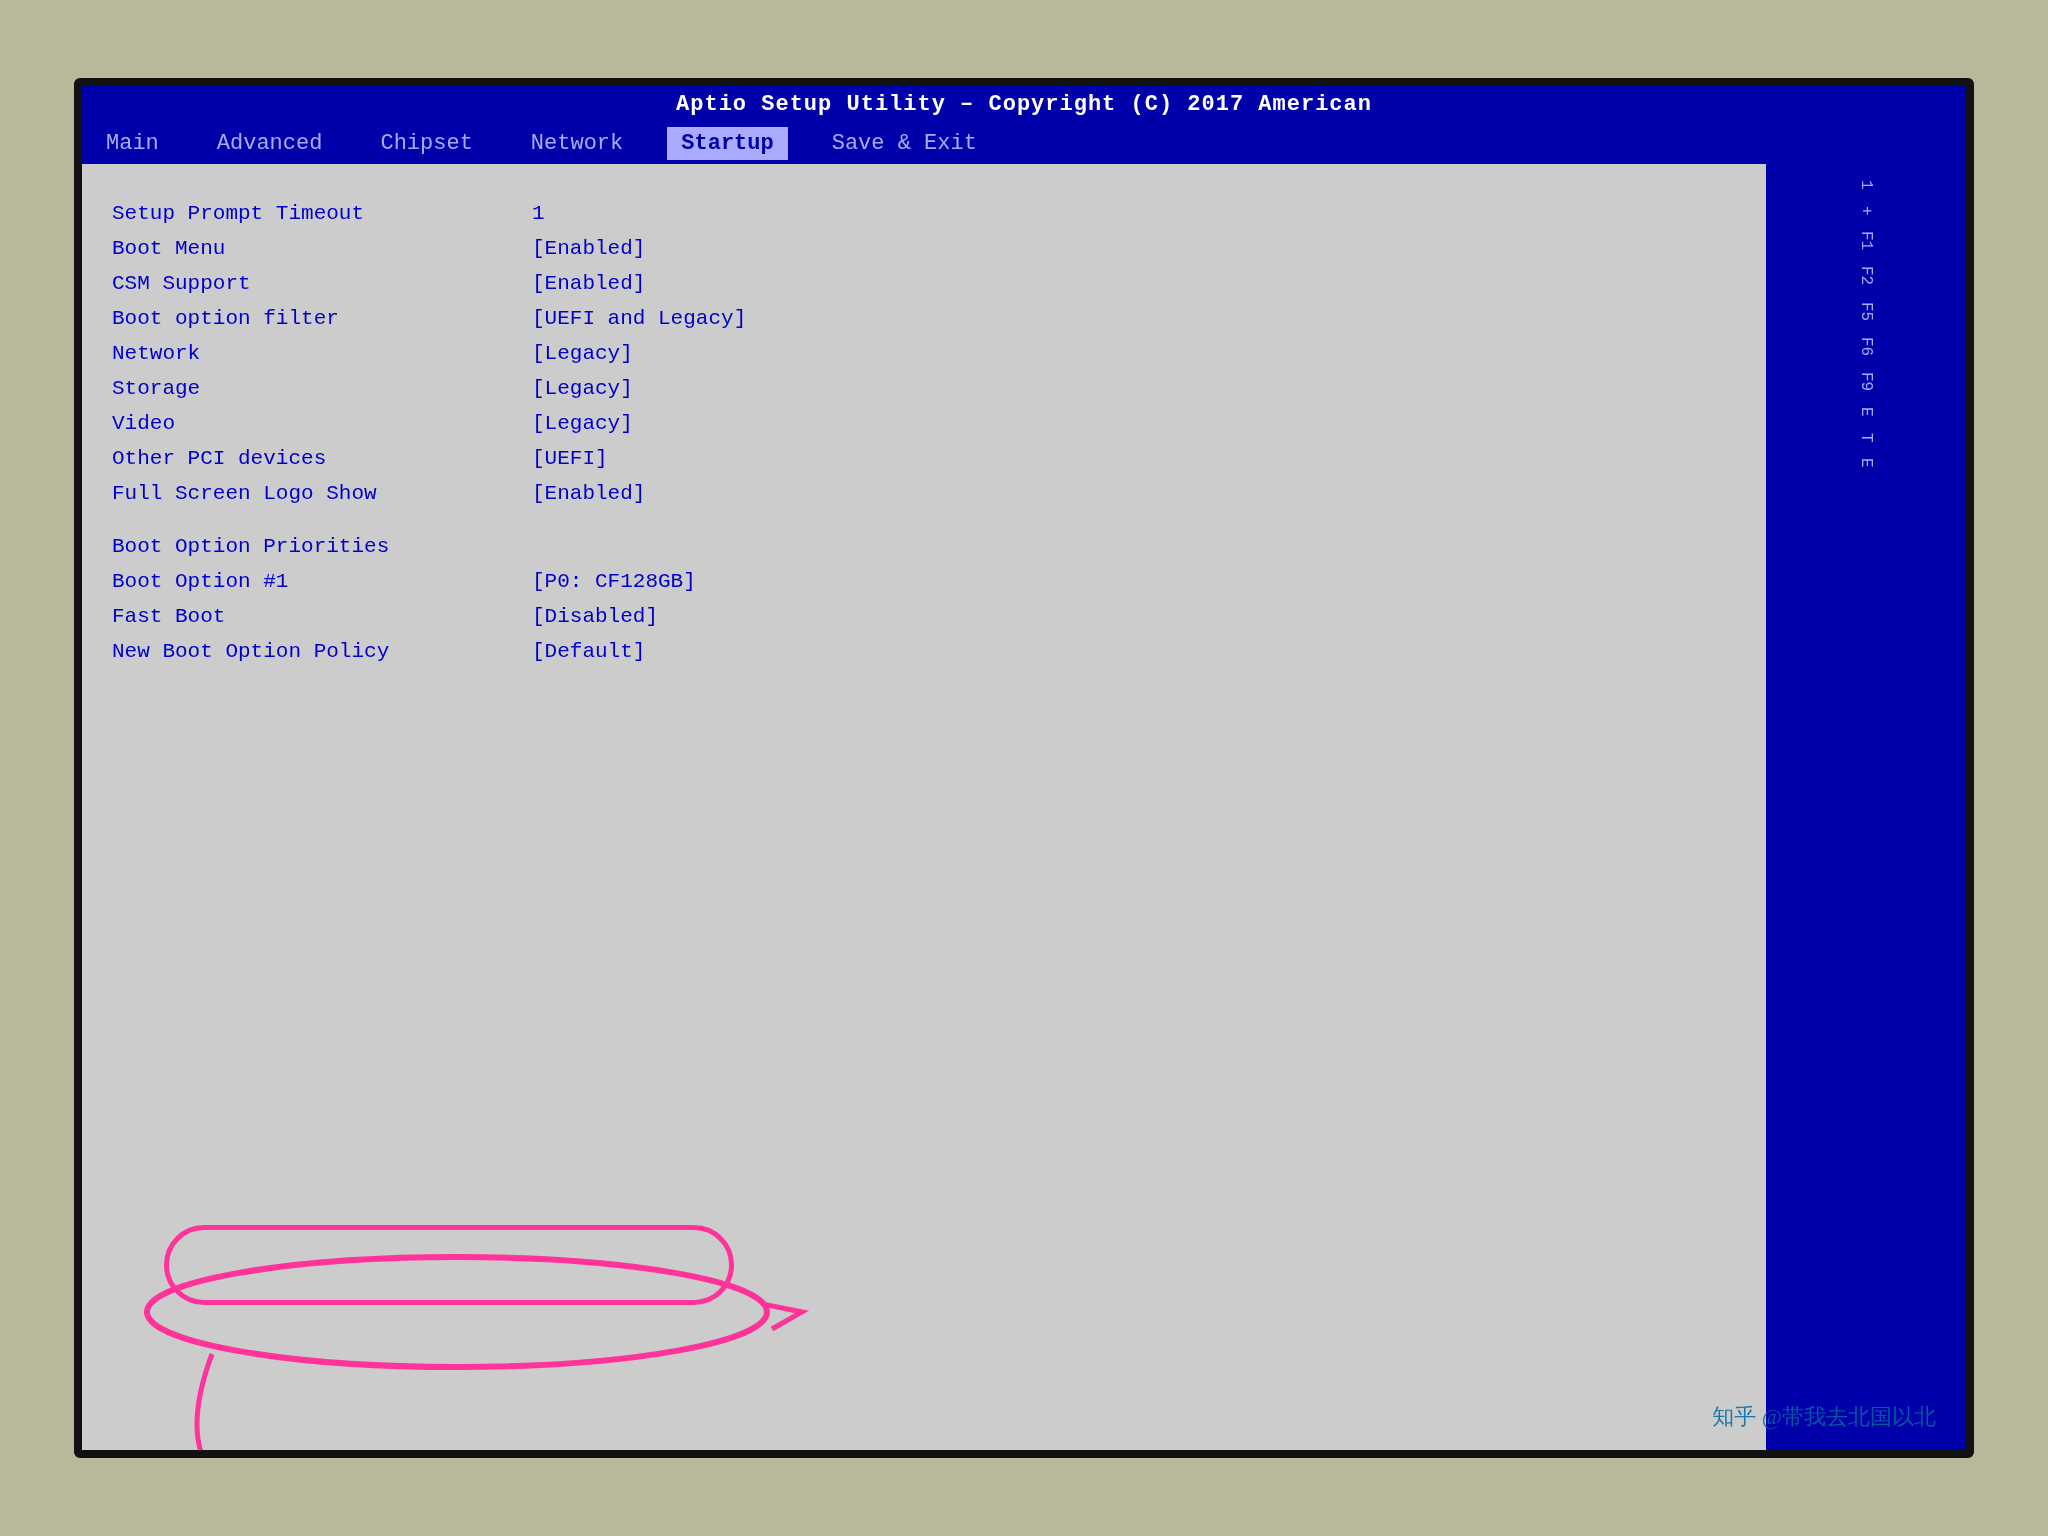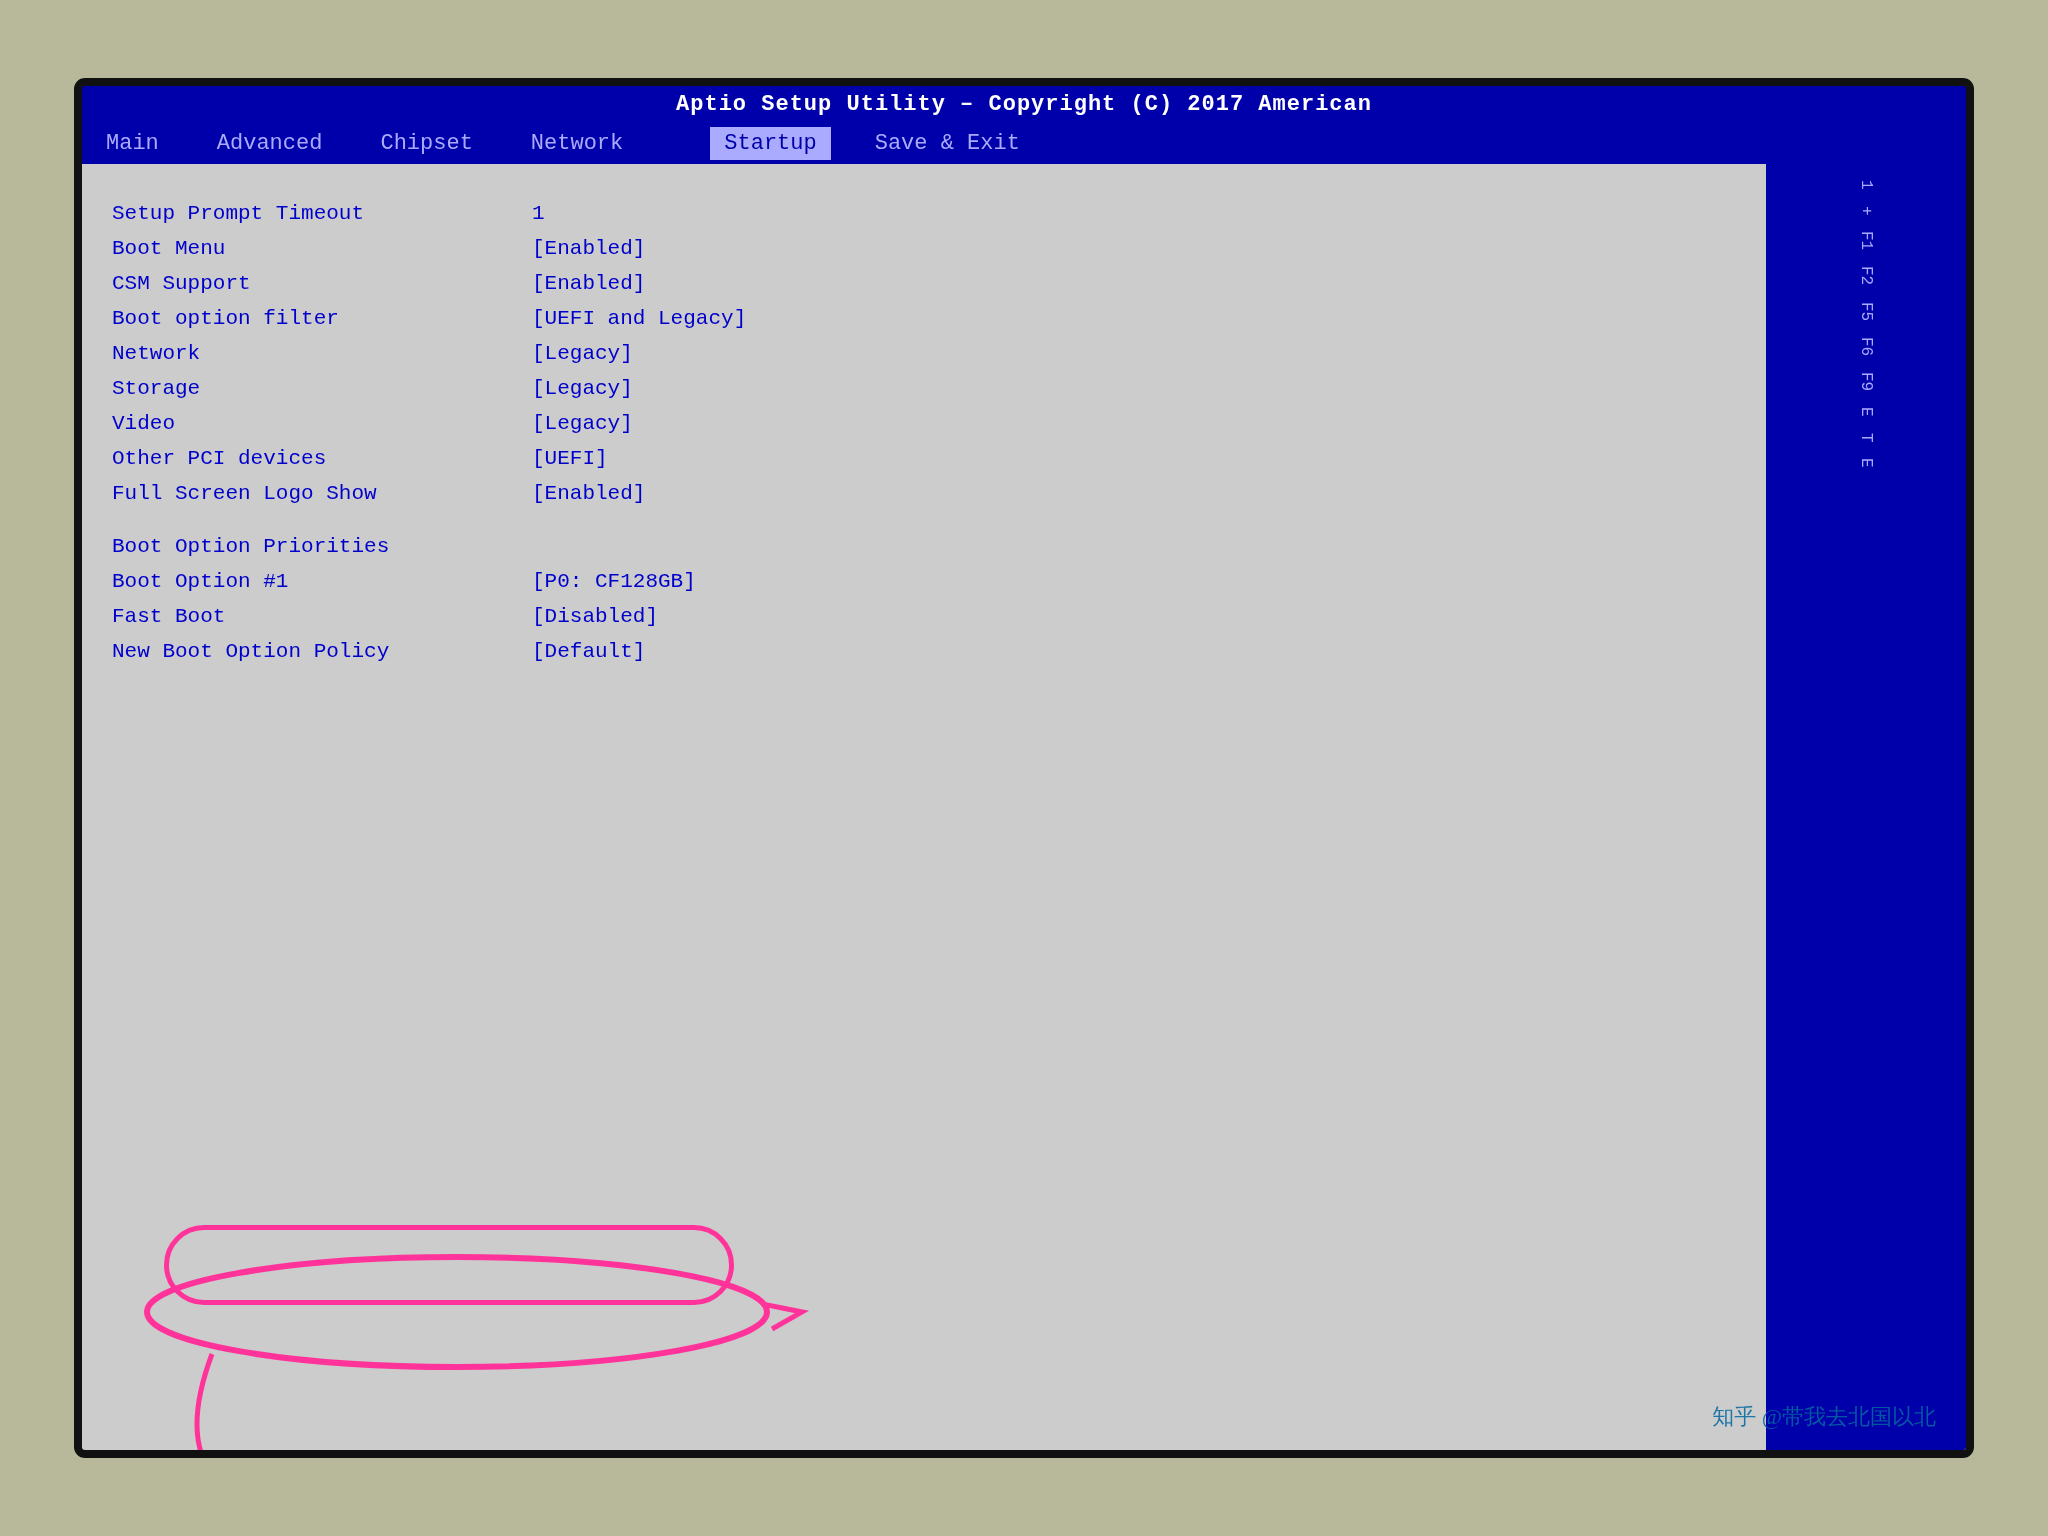--- a/index.html
+++ b/index.html
@@ -11,21 +11,21 @@
       align-items: center;
       justify-content: center;
       font-family: 'Courier New', Courier, monospace;
       overflow: hidden;
     }
     .photo-frame {
       width: 1900px;
       height: 1380px;
       background: #1a1a2e;
       border: 8px solid #111;
-      border-radius: 11px;
+      border-radius: 6px;
       display: flex;
       flex-direction: column;
       overflow: hidden;
       position: relative;
     }
     .title-bar {
       background: #0000aa;
       color: #fff;
       text-align: center;
       padding: 6px 10px;
@@ -44,22 +44,21 @@
     }
     .menu-item {
       color: #aaaaff;
       padding: 4px 14px;
       cursor: pointer;
       font-weight: normal;
     }
     .menu-item.active {
       background: #aaaaff;
       color: #0000aa;
-      font-weight: normal;
-      margin-left: 43px;
+      font-weight: bold;
     }
     .main-content {
       flex: 1;
       background: #cccccc;
       display: flex;
       flex-direction: row;
       padding: 0;
       position: relative;
     }
     .settings-panel {

